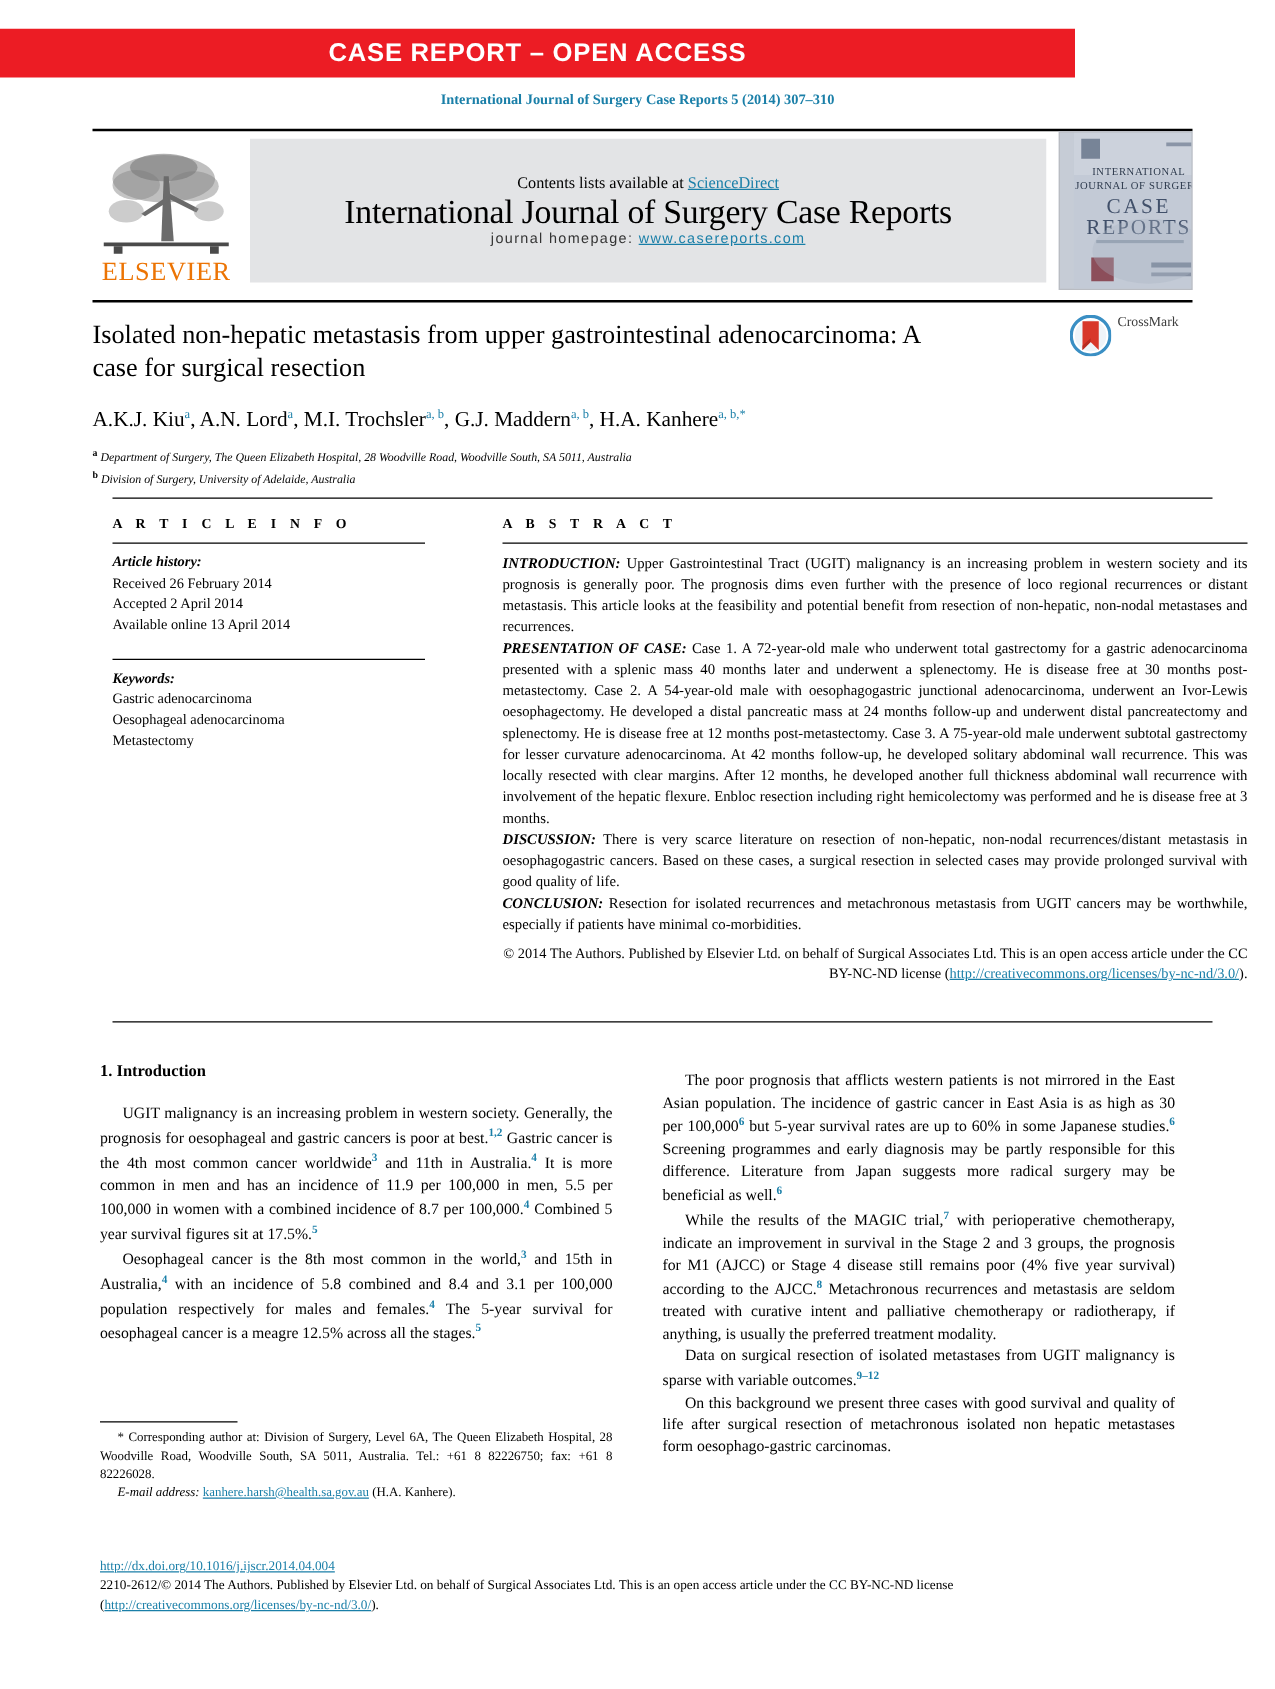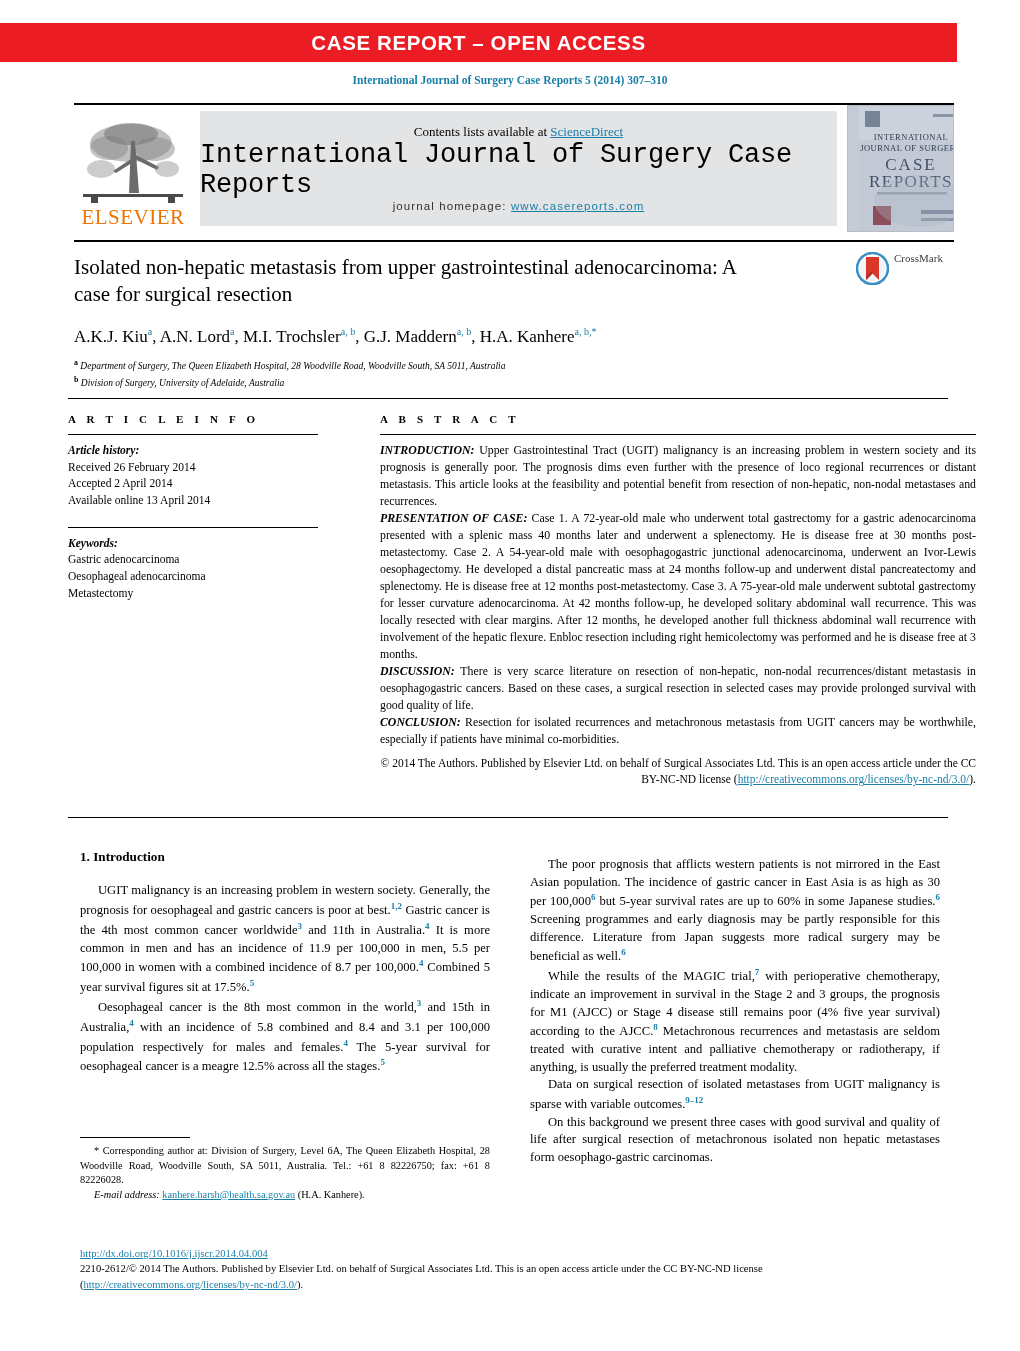--- a/index.html
+++ b/index.html
@@ -13,21 +13,21 @@
     font-family: "Liberation Serif", serif;
     color: #000000;
     position: relative;
     overflow: hidden;
   }
 
   
   .banner {
     position: absolute;
     left: 0; top: 23px;
-    width: 957px; height: 39px;
+    width: 860px; height: 39px;
     background: #ec1c24;
     display: flex;
     align-items: center;
     justify-content: center;
   }
   .banner-text {
     font-family: "Liberation Sans", sans-serif;
     font-weight: bold;
     font-size: 20.5px;
     letter-spacing: 0.6px;
@@ -87,21 +87,21 @@
     justify-content: center;
     padding: 9px 0 11px 0;
     box-sizing: border-box;
   }
   .contents-line {
     font-family: "Liberation Serif", serif;
     font-size: 13px;
   }
   .sciencedirect-link { color: #1a7fa8; }
   .journal-title-big {
-    font-family: Liberation Mono, monospace;
+    font-family: Liberation Serif, serif;
     font-size: 27px;
     letter-spacing: -0.2px;
   }
   .homepage-line {
     font-family: "Liberation Sans", sans-serif;
     font-size: 11.5px;
     letter-spacing: 1.1px;
     color: #333;
   }
   .homepage-url { color: #1a7fa8; letter-spacing: 1.1px; }
@@ -157,21 +157,21 @@
   }
   .crossmark-label {
     font-family: "Liberation Serif", serif;
     font-size: 11px;
     color: #3d3d3d;
   }
 
   
   .infoabs {
     position: absolute;
-    left: 68px; top: 398px;
+    left: 90px; top: 398px;
     width: 880px;
     border-top: 1px solid #000;
     padding-top: 26px;
   }
   .col-info {
     position: absolute;
     left: 0; top: 14px;
     width: 250px;
   }
   .col-abs {

